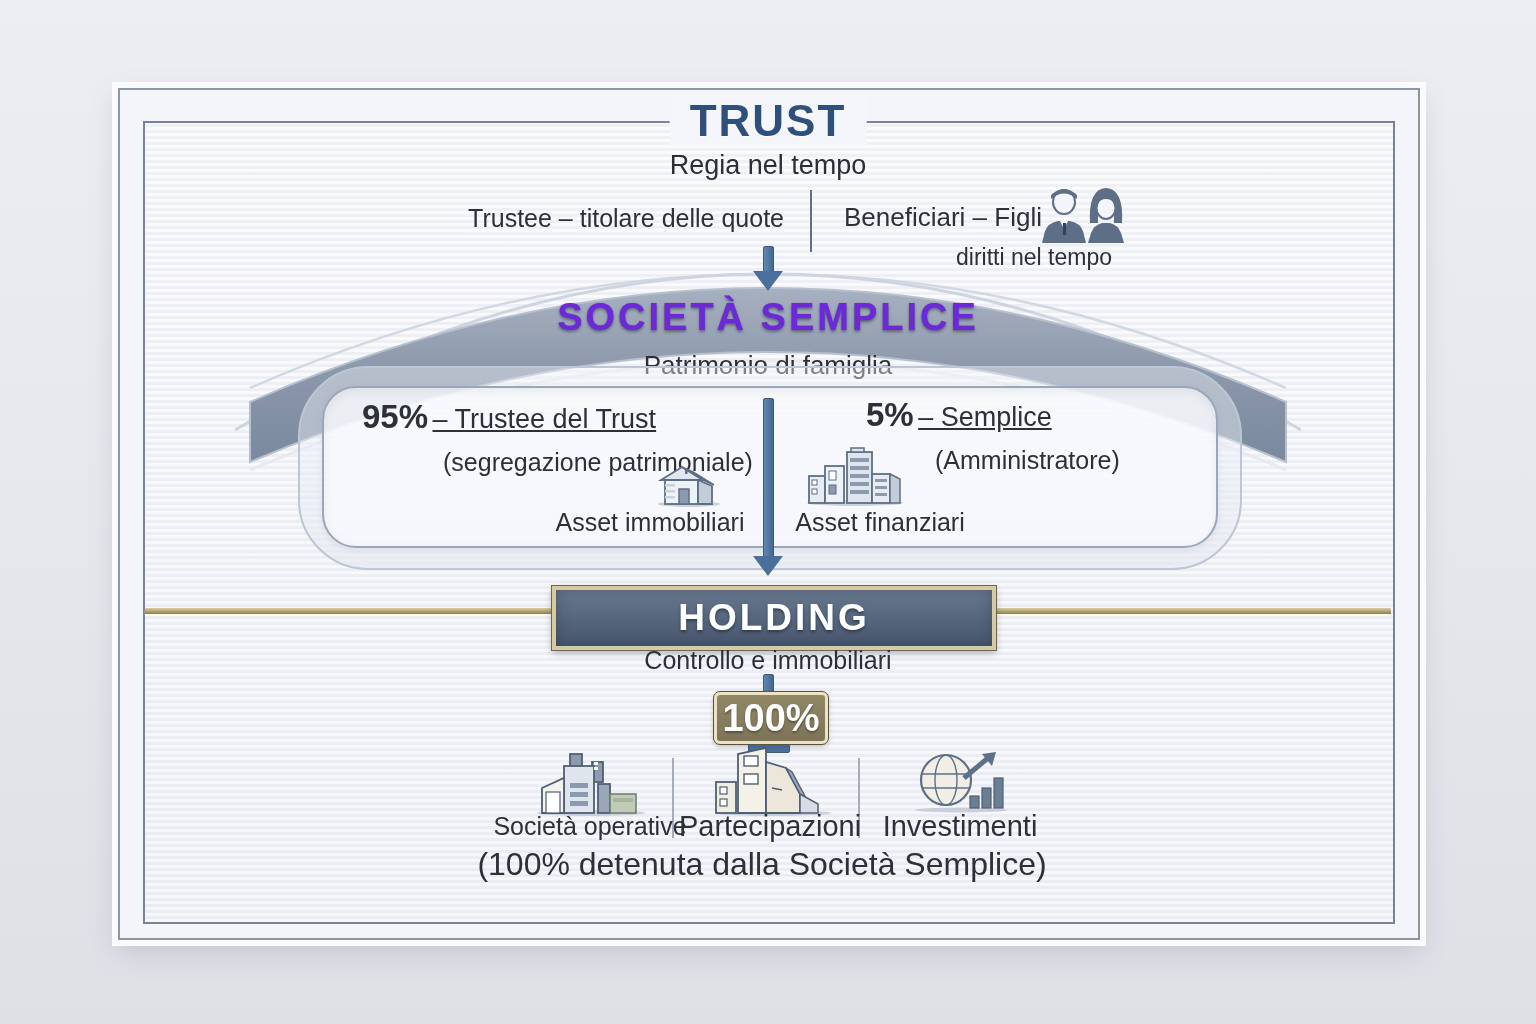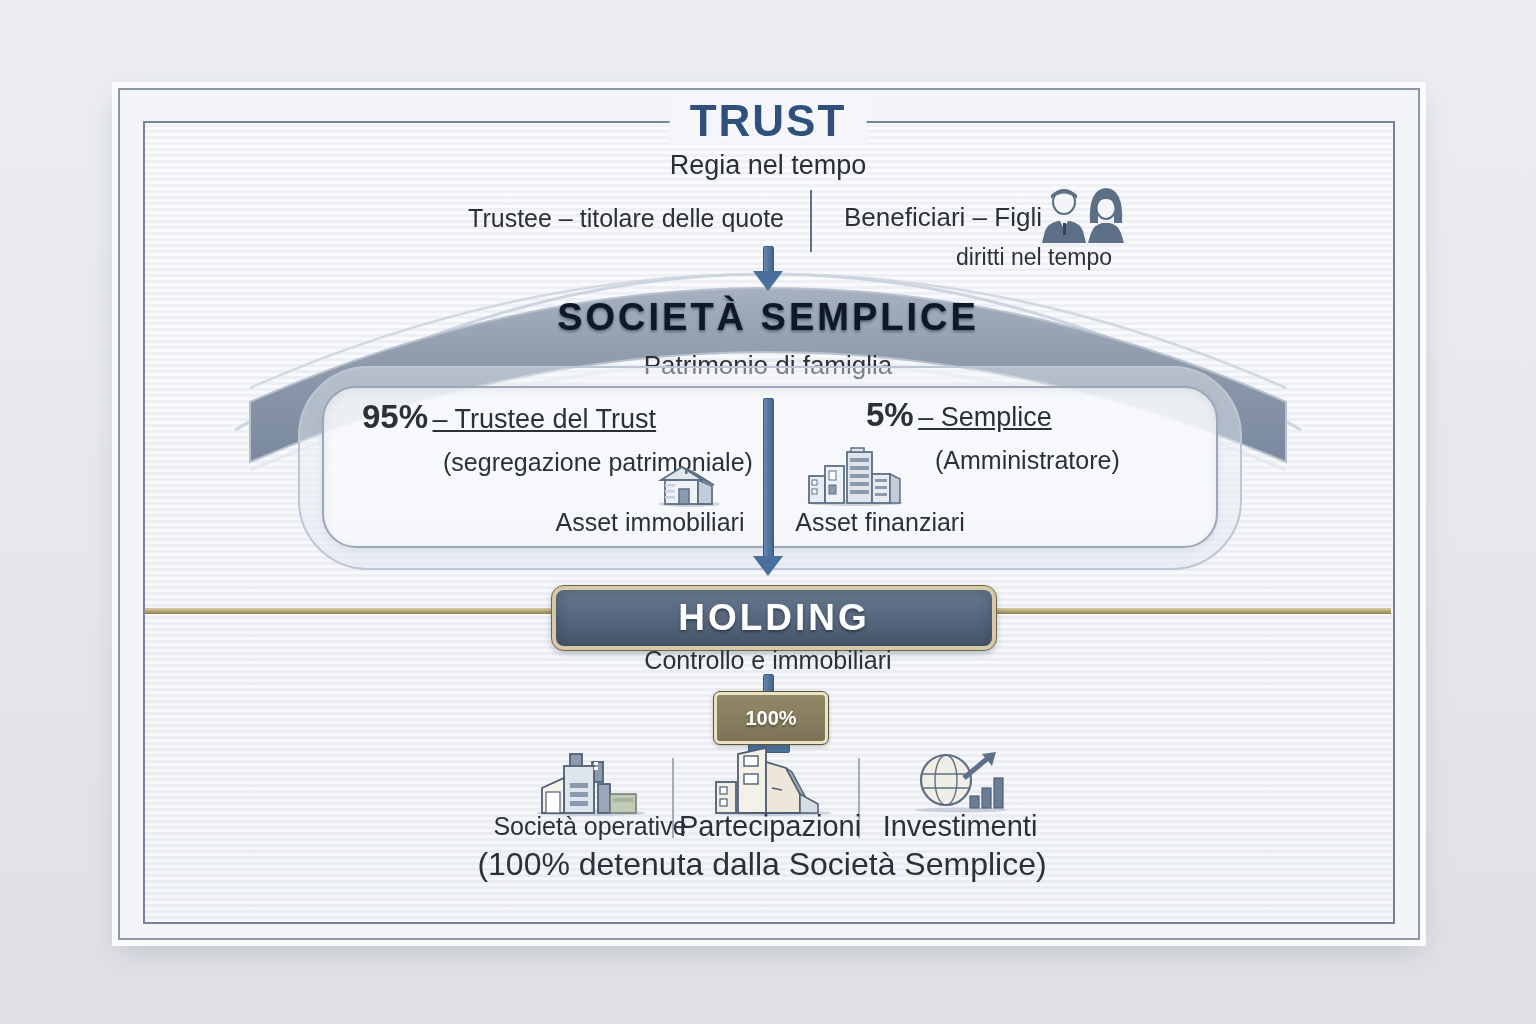--- a/index.html
+++ b/index.html
@@ -31,21 +31,21 @@
   }
   .subtitle{left:768px;top:150px;font-size:27px;color:#2b2e37;}
   .trustee-label{right:752px;top:204px;font-size:25px;}
   .divider-v{position:absolute;left:810px;top:190px;width:2px;height:62px;background:#5f7188;}
   .benef-label{left:844px;top:202px;font-size:26px;}
   .benef-sub{left:1034px;top:244px;font-size:23px;transform:translateX(-50%);}
   .arrow{position:absolute;}
   .shaft{position:absolute;background:linear-gradient(90deg,#6487b2,#44678f);border:1px solid #3a5a82;border-radius:2px;}
   .ahead{position:absolute;width:0;height:0;border-left:15px solid transparent;border-right:15px solid transparent;border-top:20px solid #4b6f9c;}
   .band-text{
-    left:768px;top:296px;font-size:38px;font-weight:bold;letter-spacing:3px;color:#0f172a;
+    left:768px;top:296px;font-size:38px;font-weight:bold;letter-spacing:3px;color:#6d28d9;
     text-shadow:0 2px 3px rgba(44,56,76,.55),0 0 1px rgba(44,56,76,.4);
   }
   .patrimonio{left:768px;top:350px;font-size:26px;}
   .echo-box{
     position:absolute;left:298px;top:366px;width:940px;height:200px;border-radius:70px;
     border:2px solid #bcc6d4;background:linear-gradient(180deg,rgba(243,246,250,.4),rgba(226,232,241,.6));
   }
   .main-box{
     position:absolute;left:322px;top:386px;width:892px;height:158px;border-radius:34px;
     border:2px solid #9aa6b9;background:rgba(249,250,253,.8);
@@ -54,39 +54,39 @@
   .pct{font-size:33px;font-weight:bold;}
   .owner{font-size:27px;text-decoration:underline;}
   .note{font-size:25px;margin-top:12px;}
   .asset-label{font-size:25px;}
   .gold-line{
     position:absolute;left:145px;top:608px;width:1246px;height:6px;
     background:linear-gradient(180deg,#d9cda6,#a89762 70%,#8d7c4d);
     box-shadow:0 1px 1px rgba(255,255,255,.7);
   }
   .holding-banner{
-    position:absolute;left:552px;top:586px;width:436px;height:56px;border-radius:12px;
+    position:absolute;left:552px;top:586px;width:436px;height:56px;border-radius:0;
     background:linear-gradient(180deg,#68798f,#53637a 60%,#49586d);
     border:4px solid #d6c9a6;outline:1px solid #6f6648;
     box-shadow:0 3px 7px rgba(70,80,100,.4),inset 0 0 14px rgba(30,40,55,.35);
     display:flex;align-items:center;justify-content:center;
   }
   .holding-banner span{
     font-size:37px;font-weight:bold;letter-spacing:3px;color:#fff;
     text-shadow:0 2px 3px rgba(25,35,50,.6);
   }
   .controllo{left:768px;top:646px;font-size:25px;}
   .badge{
     position:absolute;left:714px;top:692px;width:108px;height:46px;border-radius:6px;
     background:linear-gradient(180deg,#918866,#7d7458);
     border:3px solid #ece2c4;outline:1px solid #5b543d;
     box-shadow:0 2px 5px rgba(70,70,60,.4);
     display:flex;align-items:center;justify-content:center;
   }
-  .badge span{font-size:20px;font-weight:bold;color:#fff;text-shadow:0 2px 2px rgba(50,50,40,.5);}
+  .badge span{font-size:38px;font-weight:bold;color:#fff;text-shadow:0 2px 2px rgba(50,50,40,.5);}
   .t-foot{position:absolute;left:748px;top:744px;width:40px;height:7px;background:#4b6f9c;border:1px solid #3a5a82;border-radius:2px;}
   .bdiv{position:absolute;width:2px;background:#a3adbc;}
   .lbl-sm{font-size:25px;}
   .lbl-lg{font-size:29px;}
   .caption{left:762px;top:846px;font-size:32px;}
   .icon{position:absolute;}
 </style>
 </head>
 <body>
 

